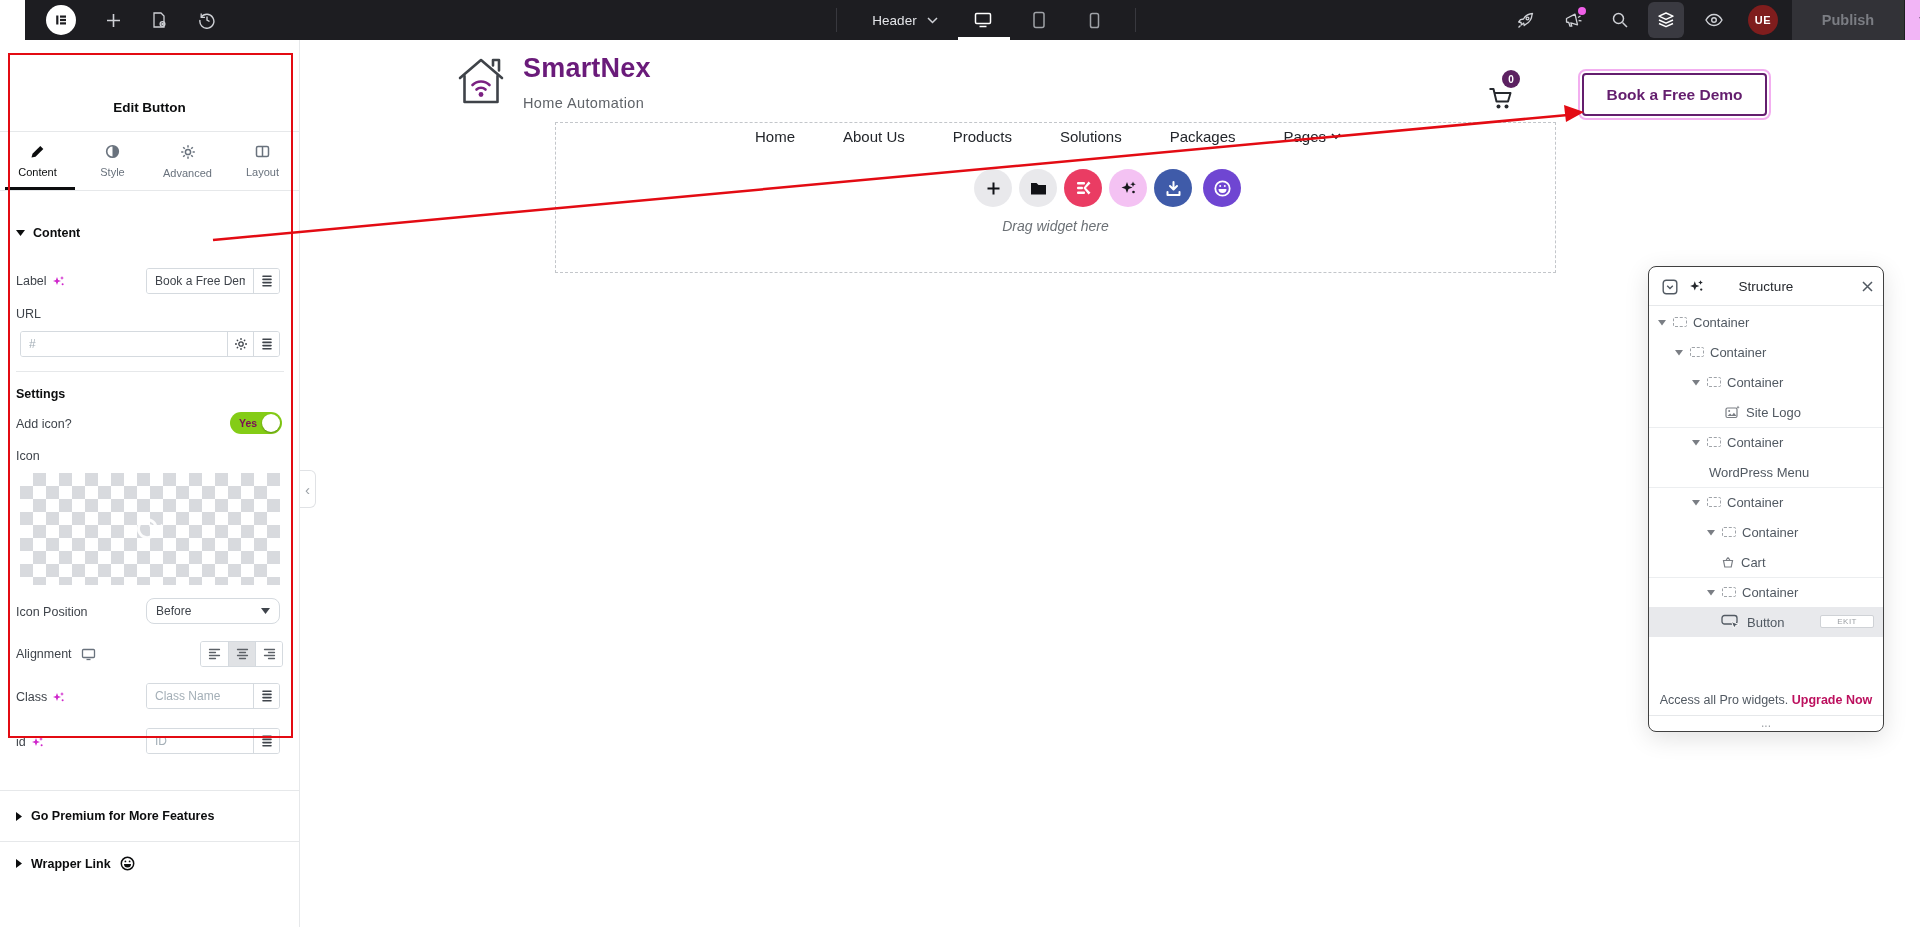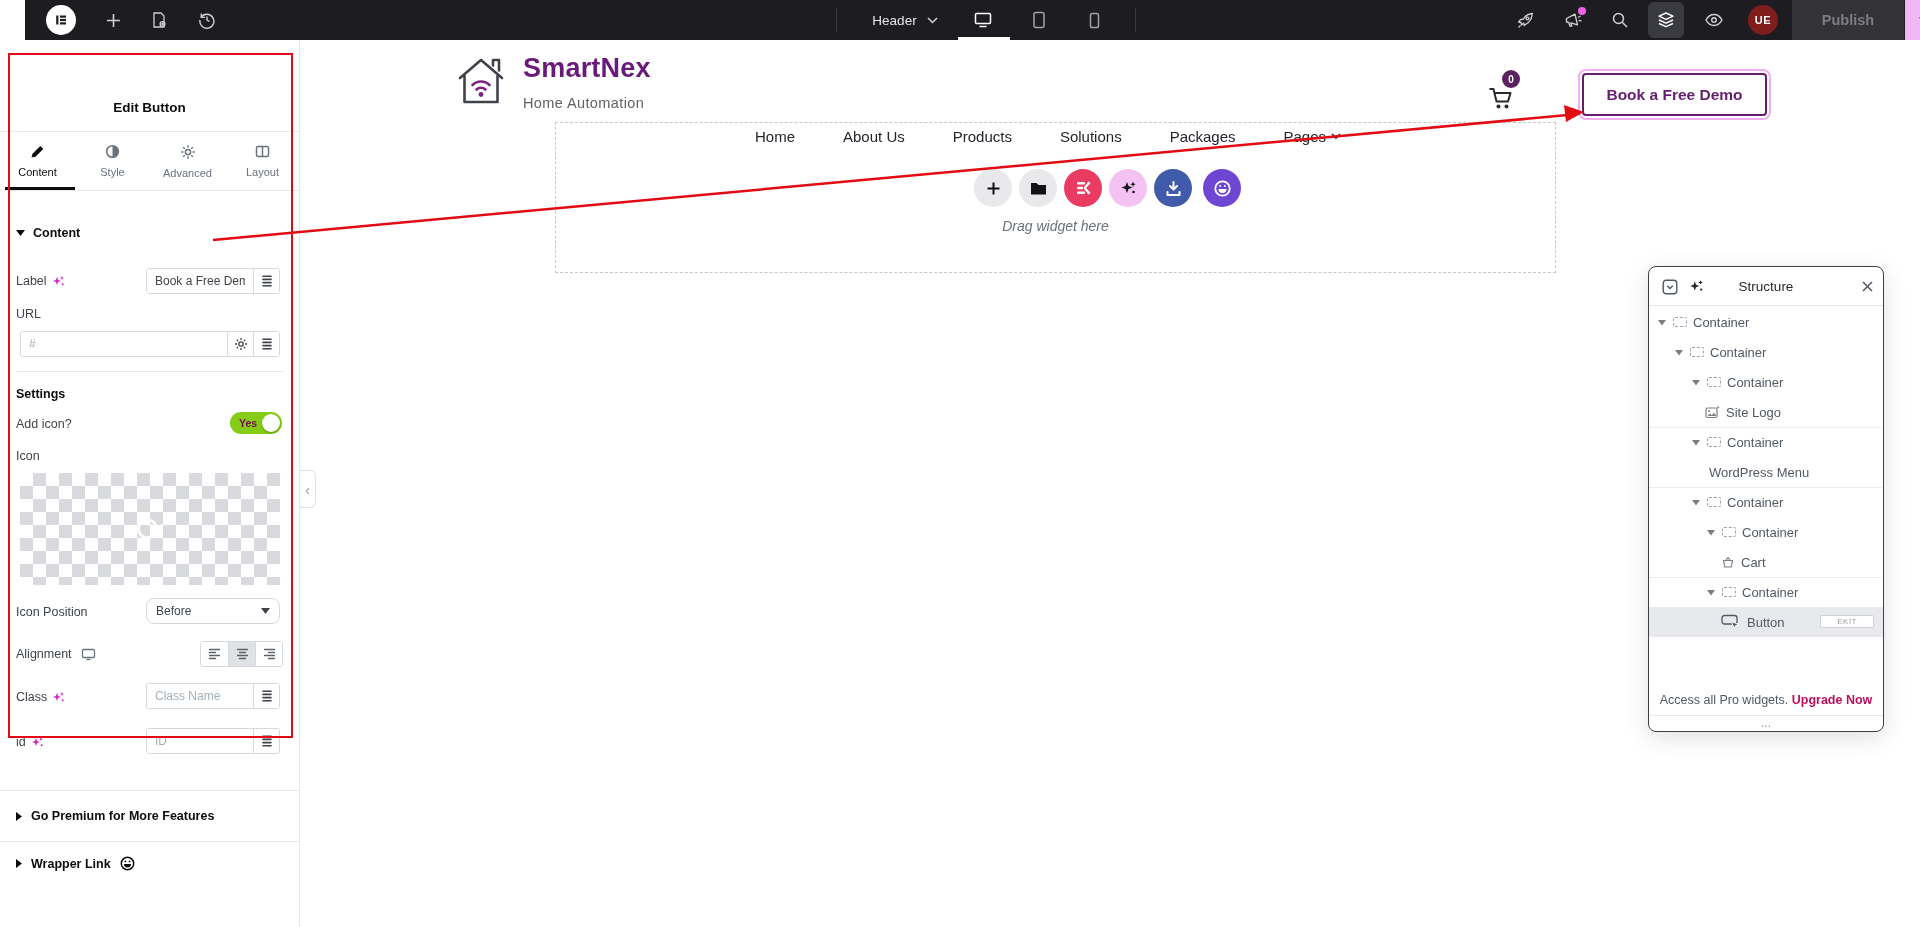--- a/index.html
+++ b/index.html
@@ -540,21 +540,21 @@
       <span class="cont-ic"></span>
       <span>Container</span>
     </div>
     <div class="srow" style="top:100px;padding-left:42px">
       <svg width="10" height="7" viewBox="0 0 10 7">
           <path d="M1 1h8L5 6.5z" fill="#7a7e84"></path>
         </svg>
       <span class="cont-ic"></span>
       <span>Container</span>
     </div>
-    <div class="srow" style="top:130px;padding-left:56px">
+    <div class="srow" style="top:130px;padding-left:76px">
       <svg width="15" height="14" viewBox="0 0 15 14">
         <rect x="1" y="3" width="11" height="9.5" rx="1.5" fill="none" stroke="#7a7e84" stroke-width="1.2"></rect>
         <circle cx="4.2" cy="6" r="1" fill="#7a7e84"></circle>
           <path d="M2.5 11l2.6-2.6 1.8 1.8 2-2.4 2.6 3.2z" fill="#7a7e84"></path>
         <path d="M13 .5l.5 1.2 1.2.5-1.2.5-.5 1.2-.5-1.2-1.2-.5 1.2-.5z" fill="#7a7e84"></path>
       </svg>
       <span>Site Logo</span>
     </div>
     <div class="s-sep" style="top:160px"></div>
     <div class="srow" style="top:160px;padding-left:42px">

